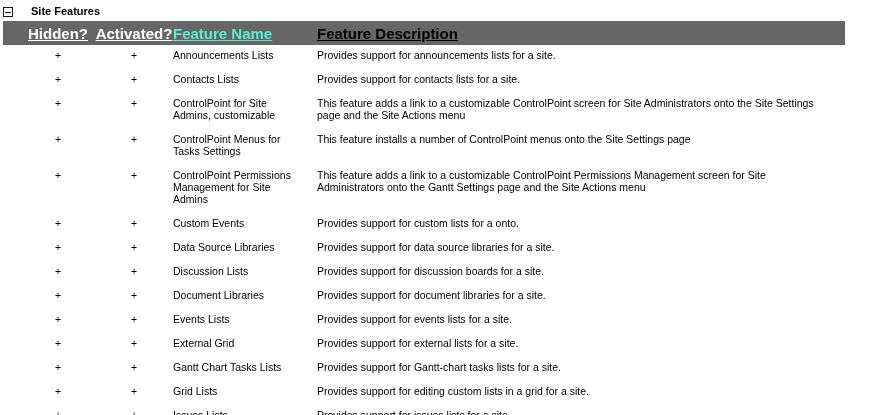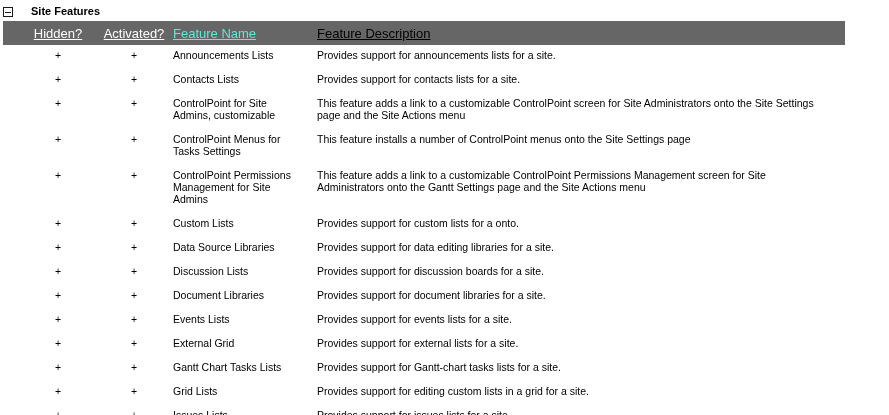--- a/index.html
+++ b/index.html
@@ -20,21 +20,21 @@
   }
   .collapse-box .minus { width: 6px; height: 1px; background: #1a1a1a; }
   .section-title { font-size: 11px; font-weight: bold; white-space: nowrap; }
 
   table.features {
     margin: 4px 0 0 3px; width: 842px;
     border-collapse: collapse; table-layout: fixed;
   }
   thead tr { height: 24px; }
   th {
-    color: #fff; font-size: 13px; font-weight: normal;
+    color: #fff; font-size: 15px; font-weight: bold;
     text-decoration: underline; white-space: nowrap;
     vertical-align: middle; cursor: pointer; overflow: hidden;
   }
   th.c-hidden   { width: 92px;  text-align: center; padding-left: 18px; }
   th.c-act      { width: 78px;  text-align: center; margin-left: 48px; }
   th.c-name     { width: 137px; text-align: left; padding-right: 15px; }
   th.c-desc     { text-align: left; padding-left: 7px; }
 
   td {
     font-size: 10.5px; line-height: 12px; vertical-align: top;
@@ -96,29 +96,29 @@
   <tr>
     <td class="c-hidden">+</td>
     <td class="c-act">+</td>
     <td class="c-name">ControlPoint Permissions Management for Site Admins</td>
     <td class="c-desc">This feature adds a link to a customizable ControlPoint Permissions Management screen for Site Administrators onto the Gantt Settings page and the Site Actions menu</td>
   </tr>
 
   <tr>
     <td class="c-hidden">+</td>
     <td class="c-act">+</td>
-    <td class="c-name">Custom Lists</td>
+    <td class="c-name">Custom Events</td>
     <td class="c-desc">Provides support for custom lists for a onto.</td>
   </tr>
 
   <tr>
     <td class="c-hidden">+</td>
     <td class="c-act">+</td>
     <td class="c-name">Data Source Libraries</td>
-    <td class="c-desc">Provides support for data editing libraries for a site.</td>
+    <td class="c-desc">Provides support for data source libraries for a site.</td>
   </tr>
 
   <tr>
     <td class="c-hidden">+</td>
     <td class="c-act">+</td>
     <td class="c-name">Discussion Lists</td>
     <td class="c-desc">Provides support for discussion boards for a site.</td>
   </tr>
 
   <tr>

